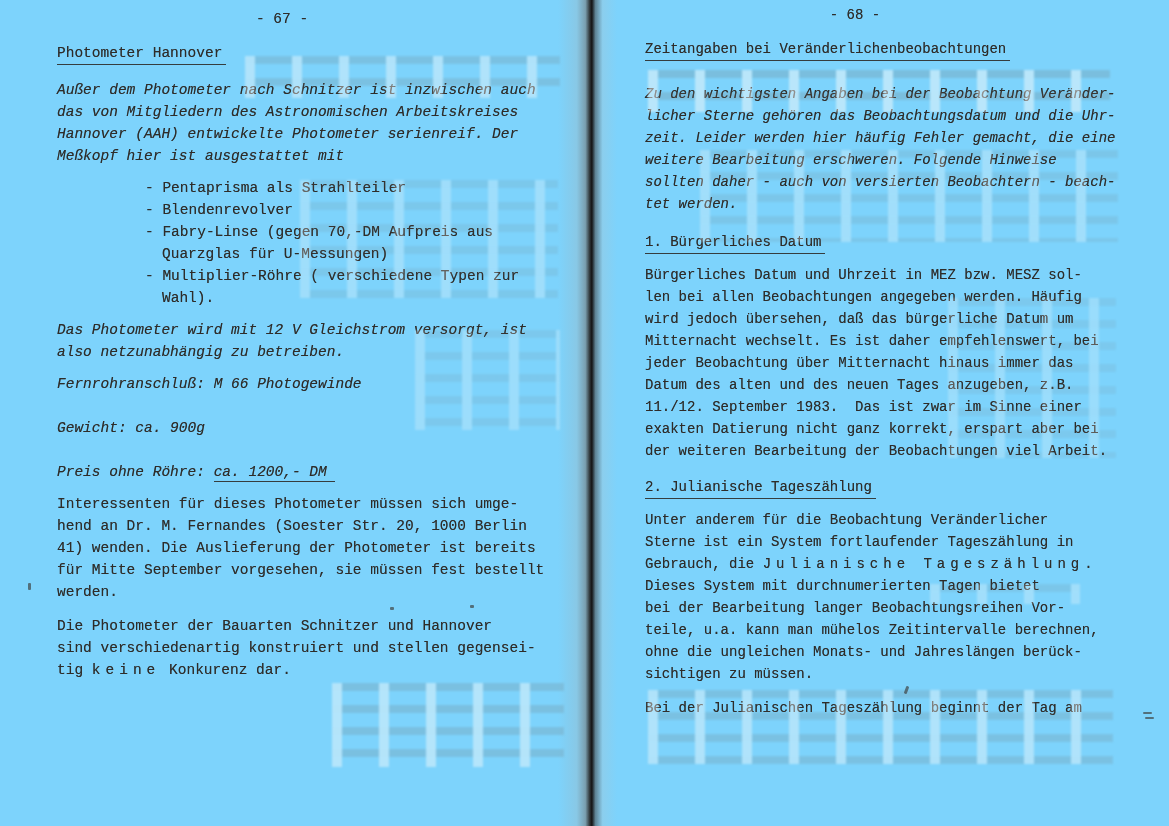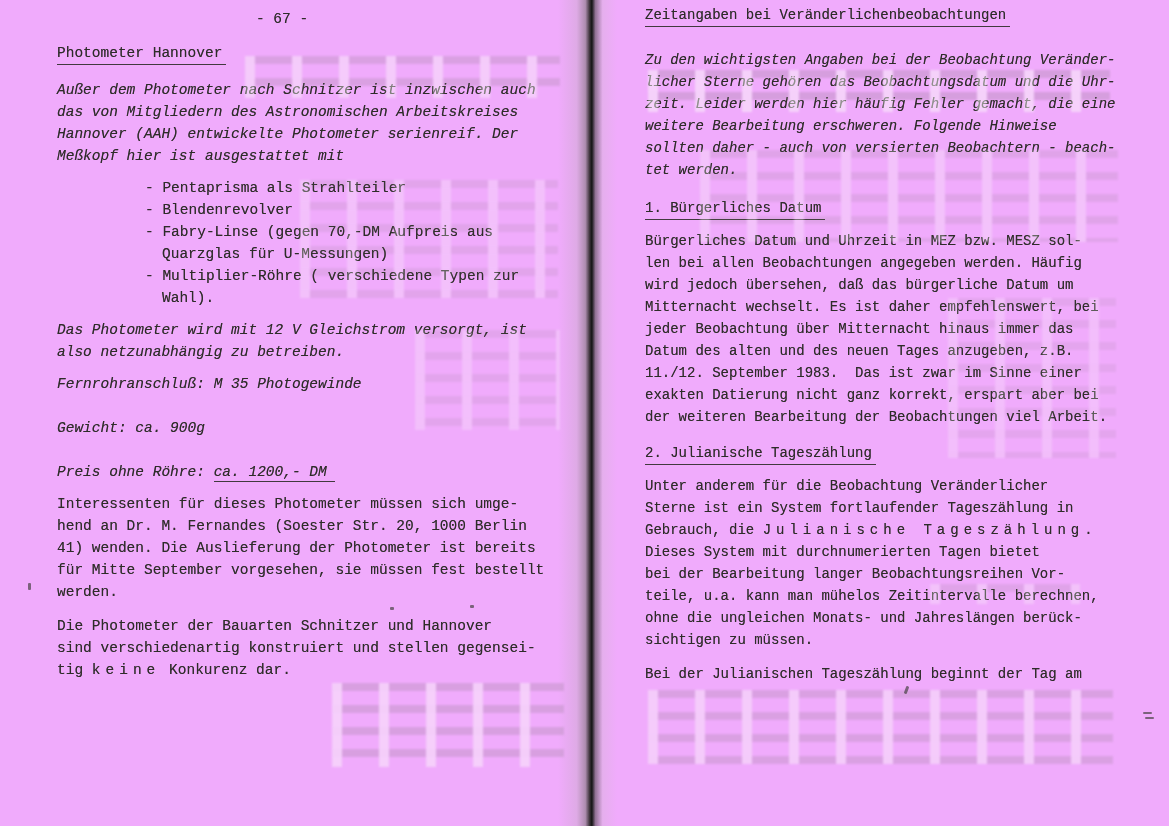--- a/index.html
+++ b/index.html
@@ -3,21 +3,21 @@
 <meta charset="utf-8">
 <style>
   html,body{margin:0;padding:0;}
   body{
     width:1169px;height:826px;
     background:#f2f2ef;
     font-family:"Liberation Mono","DejaVu Sans Mono",monospace;
   }
   .scan{
     position:relative;width:1169px;height:826px;overflow:hidden;
-    background:#f0abfc;
+    background:#7dd3fc;
     color:#2e2c29;
   }
   
   .page{position:absolute;top:0;}
   .page-left{left:57px;top:8px;width:506px;font-size:14.5px;line-height:22px;}
   .page-right{left:645px;top:4px;width:500px;font-size:14px;line-height:22px;}
   .txt{white-space:pre-wrap;margin:0;text-shadow:0 0 .5px rgba(46,44,41,.55);}
   .pagenum{text-align:center;margin:0 0 12px 0;text-shadow:0 0 .5px rgba(46,44,41,.55);}
   .pagenum-left{width:450px;}
   .pagenum-right{width:420px;}
@@ -81,38 +81,39 @@
       <div class="equip-item">- Blendenrevolver</div>
       <div class="equip-item">- Fabry-Linse (gegen 70,-DM Aufpreis aus
 Quarzglas für U-Messungen)</div>
       <div class="equip-item">- Multiplier-Röhre ( verschiedene Typen zur
 Wahl).</div>
     </div>
 
     <p class="txt mb10">Das Photometer wird mit 12 V Gleichstrom versorgt, ist
 also netzunabhängig zu betreiben.</p>
 
-    <p class="txt mb10"><span>Fernrohranschluß: M 35 Photogewinde</span><br>
+    <p class="txt mb10"><span>Fernrohranschluß: M 66 Photogewinde</span><br>
 <span>Gewicht: ca. 900g</span><br>
 <span>Preis ohne Röhre: </span><span class="underline-val">ca. 1200,- DM</span></p>
 
     <p class="txt mb12">Interessenten für dieses Photometer müssen sich umge-
 hend an Dr. M. Fernandes (Soester Str. 20, 1000 Berlin
 41) wenden. Die Auslieferung der Photometer ist bereits
 für Mitte September vorgesehen, sie müssen fest bestellt
 werden.</p>
 
     <p class="txt"><span>Die Photometer der Bauarten Schnitzer und Hannover
 sind verschiedenartig konstruiert und stellen gegensei-
 tig </span><span class="sperr">keine</span><span> Konkurenz dar.</span></p>
   </div>
 
   <div class="gutter"></div>
 
   <div class="page page-right">
+    <div class="pagenum pagenum-right">- 68 -</div>
 
     <div class="headwrap">
       <span class="heading">Zeitangaben bei Veränderlichenbeobachtungen</span>
     </div>
 
     <p class="txt mb16" style="margin-top:22px;font-style:italic;">Zu den wichtigsten Angaben bei der Beobachtung Veränder-
 licher Sterne gehören das Beobachtungsdatum und die Uhr-
 zeit. Leider werden hier häufig Fehler gemacht, die eine
 weitere Bearbeitung erschweren. Folgende Hinweise
 sollten daher - auch von versierten Beobachtern - beach-

